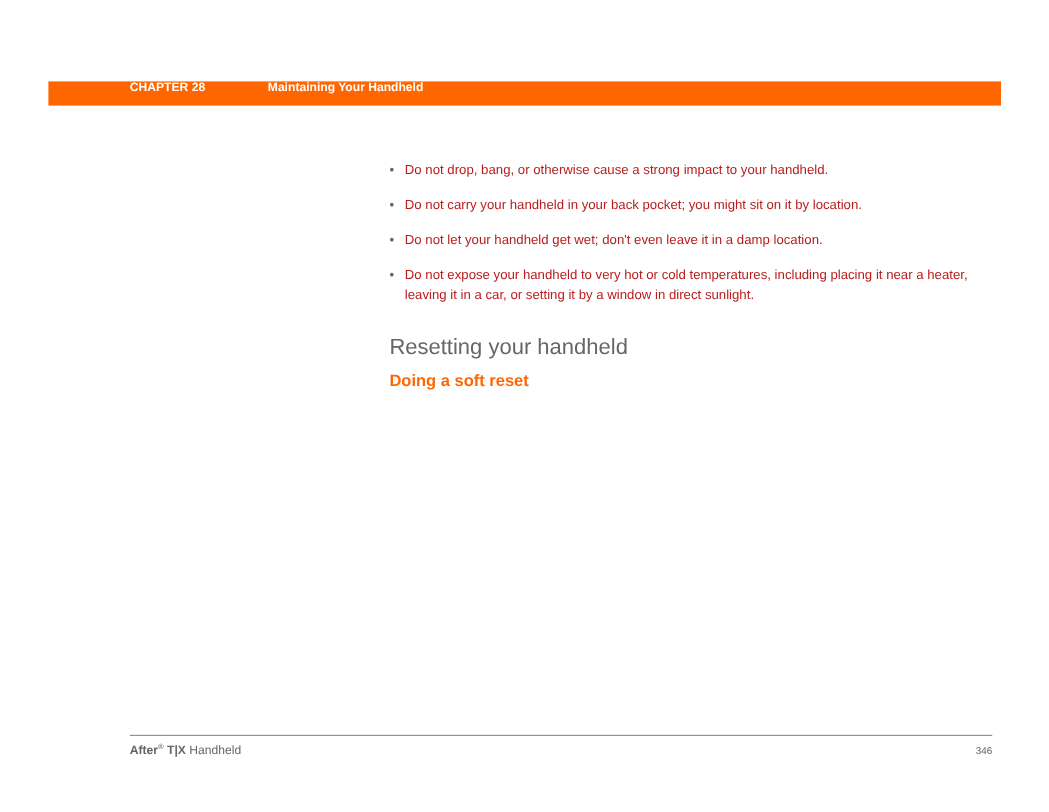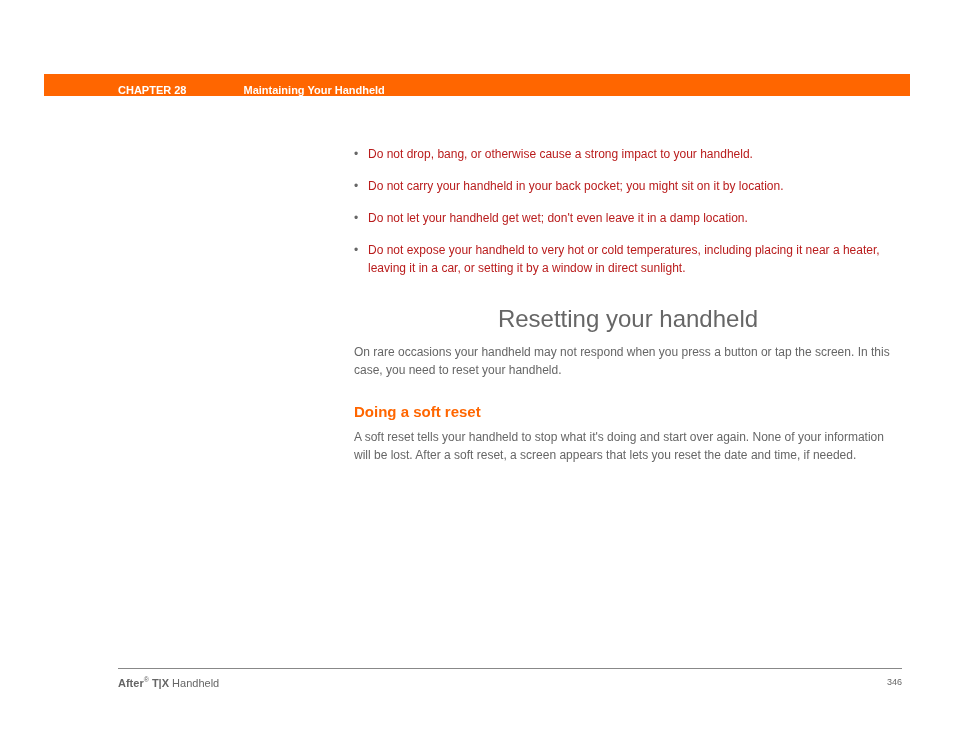--- a/index.html
+++ b/index.html
@@ -16,21 +16,21 @@
       color: #666666;
     }
     .header-bar {
       position: absolute;
       top: 74px;
       left: 44px;
       right: 44px;
       height: 22px;
       background: #ff6600;
       display: flex;
-      align-items: flex-end;
+      align-items: flex-start;
     }
     .chapter-label {
       color: #ffffff;
       font-size: 11px;
       font-weight: bold;
       margin-left: 74px;
     }
     .header-title {
       color: #ffffff;
       font-size: 11px;
@@ -62,25 +62,24 @@
       position: relative;
     }
     .bullet-list li::before {
       content: "•";
       position: absolute;
       left: 0;
       color: #666666;
     }
     .main-heading {
       color: #666666;
-      font-size: 24px;
+      font-size: 20px;
       font-weight: normal;
       margin-bottom: 10px;
       margin-top: 18px;
-      text-align: center;
     }
     .body-text {
       font-size: 12px;
       color: #666666;
       line-height: 1.5;
       margin-bottom: 24px;
     }
     .footer-line {
       position: absolute;
       top: 668px;
@@ -122,24 +121,22 @@
 
 <div class="content">
   <ul class="bullet-list">
     <li>Do not drop, bang, or otherwise cause a strong impact to your handheld.</li>
     <li>Do not carry your handheld in your back pocket; you might sit on it by location.</li>
     <li>Do not let your handheld get wet; don't even leave it in a damp location.</li>
     <li>Do not expose your handheld to very hot or cold temperatures, including placing it near a heater, leaving it in a car, or setting it by a window in direct sunlight.</li>
   </ul>
 
   <h2 class="main-heading">Resetting your handheld</h2>
-  <p class="body-text">On rare occasions your handheld may not respond when you press a button or tap the screen. In this case, you need to reset your handheld.</p>
 
   <h3 class="section-heading">Doing a soft reset</h3>
-  <p class="body-text">A soft reset tells your handheld to stop what it's doing and start over again. None of your information will be lost. After a soft reset, a screen appears that lets you reset the date and time, if needed.</p>
 </div>
 
 <div class="footer-line"></div>
 <div class="footer">
   <span class="footer-brand">
     <span class="bold">After</span><sup>®</sup><span class="bold"> T|X</span><span> Handheld</span>
   </span>
   <span class="page-number">346</span>
 </div>
 

